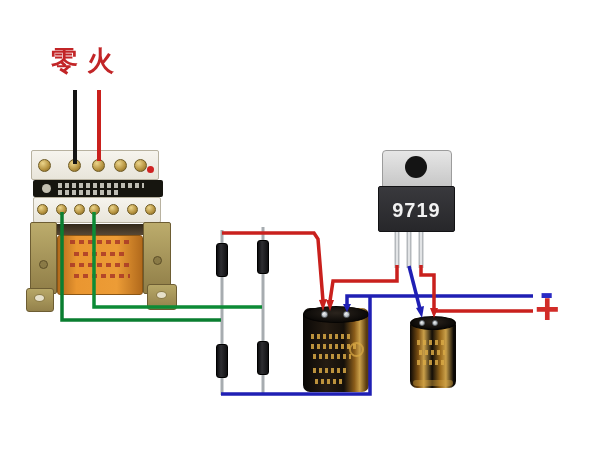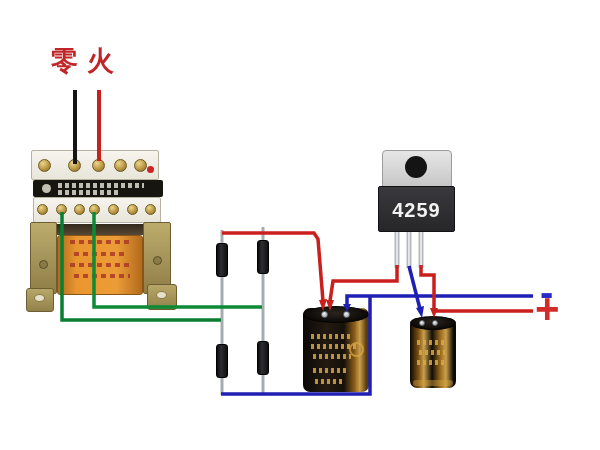--- a/index.html
+++ b/index.html
@@ -115,21 +115,21 @@
 
   <div class="diode" style="left:216px;top:243px;z-index:2"></div>
   <div class="diode" style="left:257px;top:240px;z-index:2"></div>
   <div class="diode" style="left:216px;top:344px;z-index:2"></div>
   <div class="diode" style="left:257px;top:341px;z-index:2"></div>
 
   <div class="abs" style="z-index:2">
     <div class="reg-tab" style="left:382px;top:150px;width:70px;height:37px;"></div>
     <div class="reg-hole" style="left:405px;top:156px;"></div>
     <div class="reg-body" style="left:378px;top:186px;width:77px;height:46px;line-height:46px;">
-      <span>4259</span>
+      <span>9719</span>
     </div>
   </div>
 
   <div class="cap big" style="left:303px;top:308px;width:66px;height:84px;z-index:2">
     <div class="cap-top"></div>
     <div class="cap-dot" style="left:18px;top:3px;"></div>
     <div class="cap-dot" style="left:40px;top:3px;"></div>
     <div class="goldrow" style="left:8px;top:26px;width:42px;"></div>
     <div class="goldrow" style="left:8px;top:36px;width:46px;"></div>
     <div class="goldrow" style="left:10px;top:46px;width:38px;"></div>

